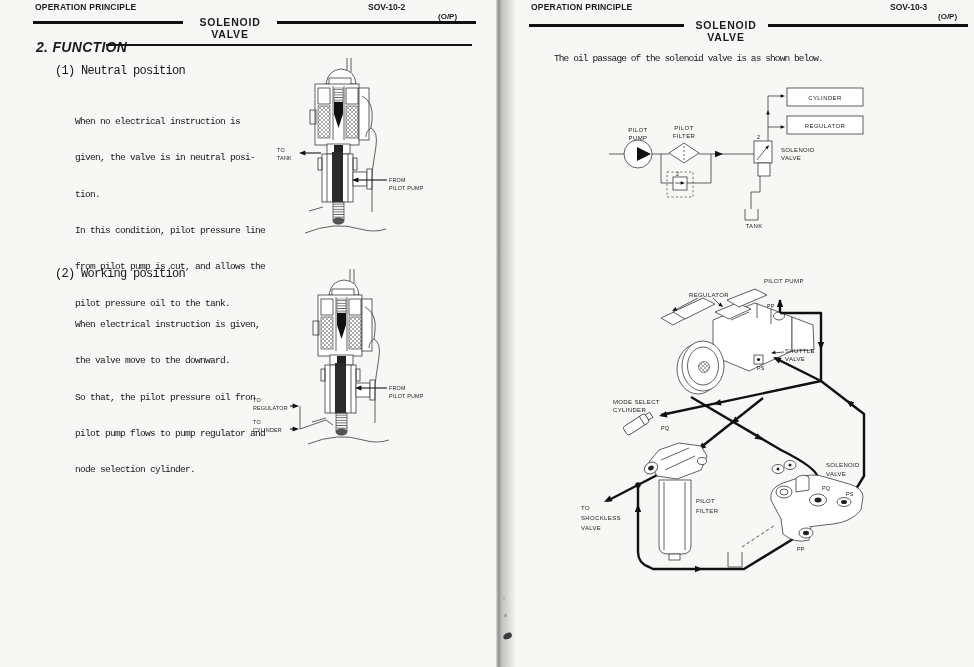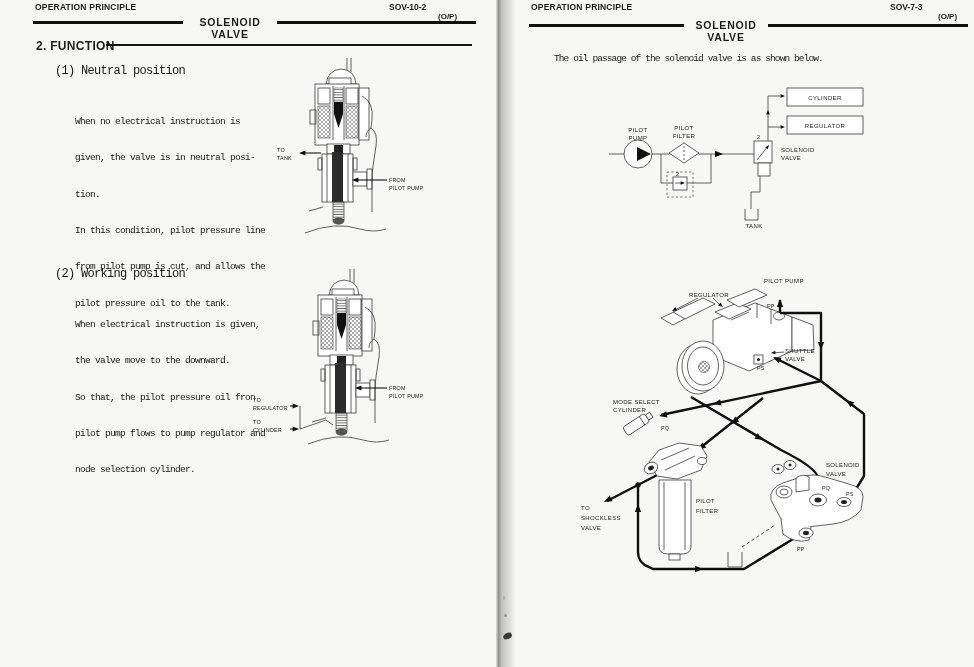--- a/index.html
+++ b/index.html
@@ -12,21 +12,21 @@
           background:linear-gradient(to right,#dcdcda,#8f8f8d 45%,#c6c6c4);}
   .page-right .edge-shade{position:absolute;left:0;top:0;width:14px;height:667px;
           background:linear-gradient(to right,#c2c2c0,rgba(247,247,245,0));pointer-events:none;}
   .abs{position:absolute;}
   .hdr-label{font-size:8.5px;font-weight:700;letter-spacing:.2px;}
   .hdr-code{font-size:8.5px;font-weight:700;}
   .hdr-sub{font-size:8px;font-weight:700;padding-left:40px;}
   .rule{background:#101010;height:3px;}
   .rule-thin{background:#161616;height:2px;}
   .page-title{font-size:10.5px;font-weight:700;letter-spacing:.8px;text-align:center;}
-  .sec-head{font-size:12px;font-weight:700;letter-spacing:.3px;}
+  .sec-head{font-size:14px;font-weight:700;letter-spacing:.3px;font-style:italic;}
   .mono{font-family:"Liberation Mono","DejaVu Sans Mono",monospace;font-size:9.5px;
         letter-spacing:-0.7px;color:#161616;white-space:pre;}
   .para .ln{height:14.35px;line-height:14.35px;}
   .item-head{font-family:"Liberation Mono","DejaVu Sans Mono",monospace;font-size:12px;
         letter-spacing:-0.7px;color:#161616;white-space:pre;}
   svg{position:absolute;overflow:visible;}
   svg text{font-family:"Liberation Sans",sans-serif;fill:#1b1b1b;}
   .lbl{font-size:6px;letter-spacing:.35px;}
   .lbl-s{font-size:5.4px;letter-spacing:.2px;}
   .lbl-c{font-size:6px;letter-spacing:.4px;text-anchor:middle;}
@@ -39,21 +39,21 @@
   .speck{position:absolute;left:2px;top:614px;width:3px;height:3px;background:#9a9a98;border-radius:50%;}
   .speck2{position:absolute;left:1px;top:596px;width:2px;height:4px;background:#b0b0ae;border-radius:50%;}
 </style>
 </head>
 <body>
 
 <div class="spread">
 
   <section class="page page-left">
     <div class="abs hdr-label" style="left:35px;top:2px;">OPERATION PRINCIPLE</div>
-    <div class="abs hdr-code" style="left:389px;top:2px;">SOV-10-2</div>
+    <div class="abs hdr-code" style="left:368px;top:2px;">SOV-10-2</div>
     <div class="abs hdr-sub" style="left:398px;top:12px;">(O/P)</div>
     <div class="abs rule" style="left:33px;top:21px;width:150px;"></div>
     <div class="abs page-title" style="left:186px;top:16px;width:88px;">SOLENOID VALVE</div>
     <div class="abs rule" style="left:277px;top:21px;width:199px;"></div>
 
     <div class="abs sec-head" style="left:36px;top:39px;">2.  FUNCTION</div>
     <div class="abs rule-thin" style="left:106px;top:44px;width:366px;"></div>
 
     <div class="abs item-head" style="left:55px;top:64px;">(1) Neutral position</div>
     <div class="abs mono para" style="left:75px;top:93px;">
@@ -143,21 +143,21 @@
       <use href="#arr" transform="translate(299,429) scale(0.8)"></use>
       <path class="thin" d="M300 406 V429 M300 429 L326 420 L333 425"></path>
     </svg>
   </section>
 
   <div class="gutter"></div>
 
   <section class="page page-right">
     <div class="edge-shade"></div>
     <div class="abs hdr-label" style="left:29px;top:2px;">OPERATION PRINCIPLE</div>
-    <div class="abs hdr-code" style="left:388px;top:2px;">SOV-7-3</div>
+    <div class="abs hdr-code" style="left:388px;top:2px;">SOV-10-3</div>
     <div class="abs hdr-sub" style="left:396px;top:12px;">(O/P)</div>
     <div class="abs rule" style="left:27px;top:24px;width:155px;"></div>
     <div class="abs page-title" style="left:185px;top:19px;width:78px;">SOLENOID VALVE</div>
     <div class="abs rule" style="left:266px;top:24px;width:200px;"></div>
 
     <div class="abs mono" style="left:52px;top:53px;letter-spacing:-0.9px;">The oil passage of the solenoid valve is as shown below.</div>
 
     <svg style="left:89px;top:75px;" width="290" height="165" viewBox="590 75 290 165">
       <path class="thin" d="M608 154 H623"></path>
       <circle cx="637" cy="154" r="14" class="thinf"></circle>

